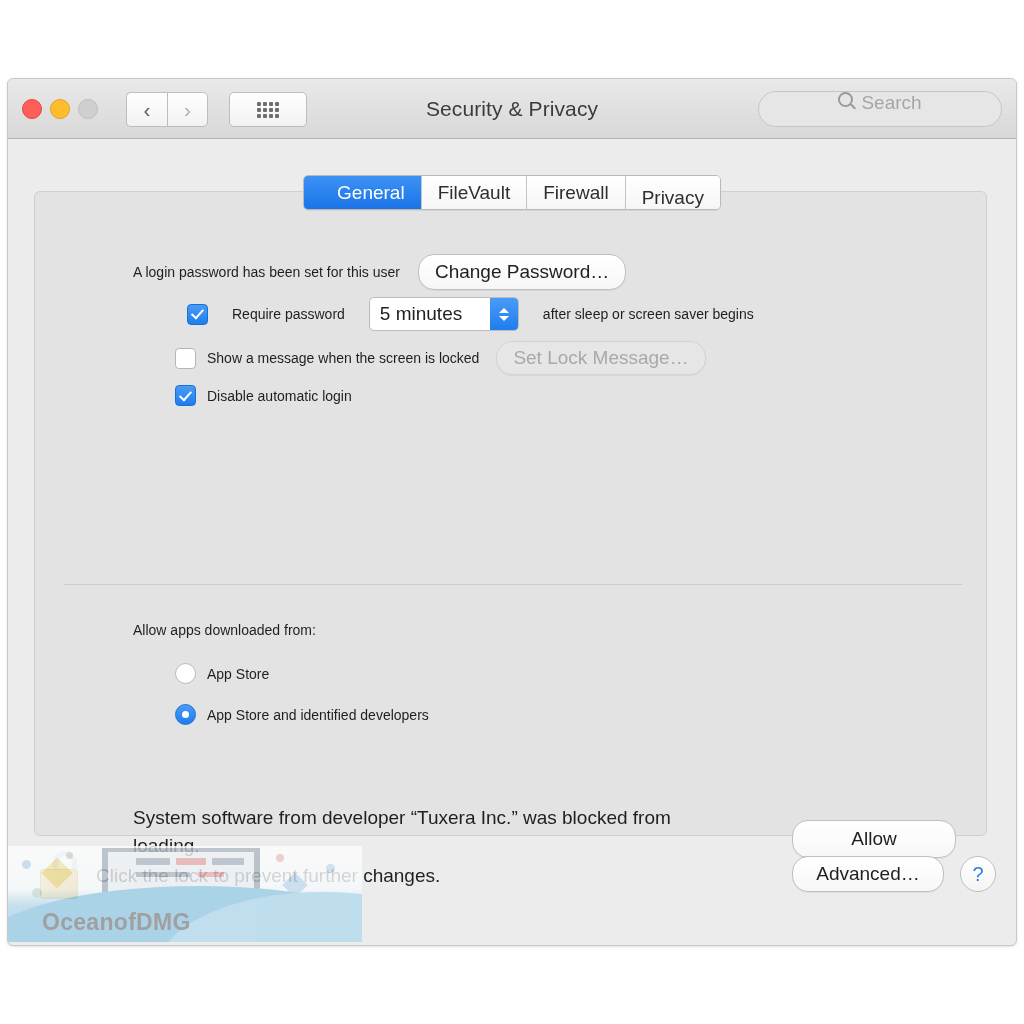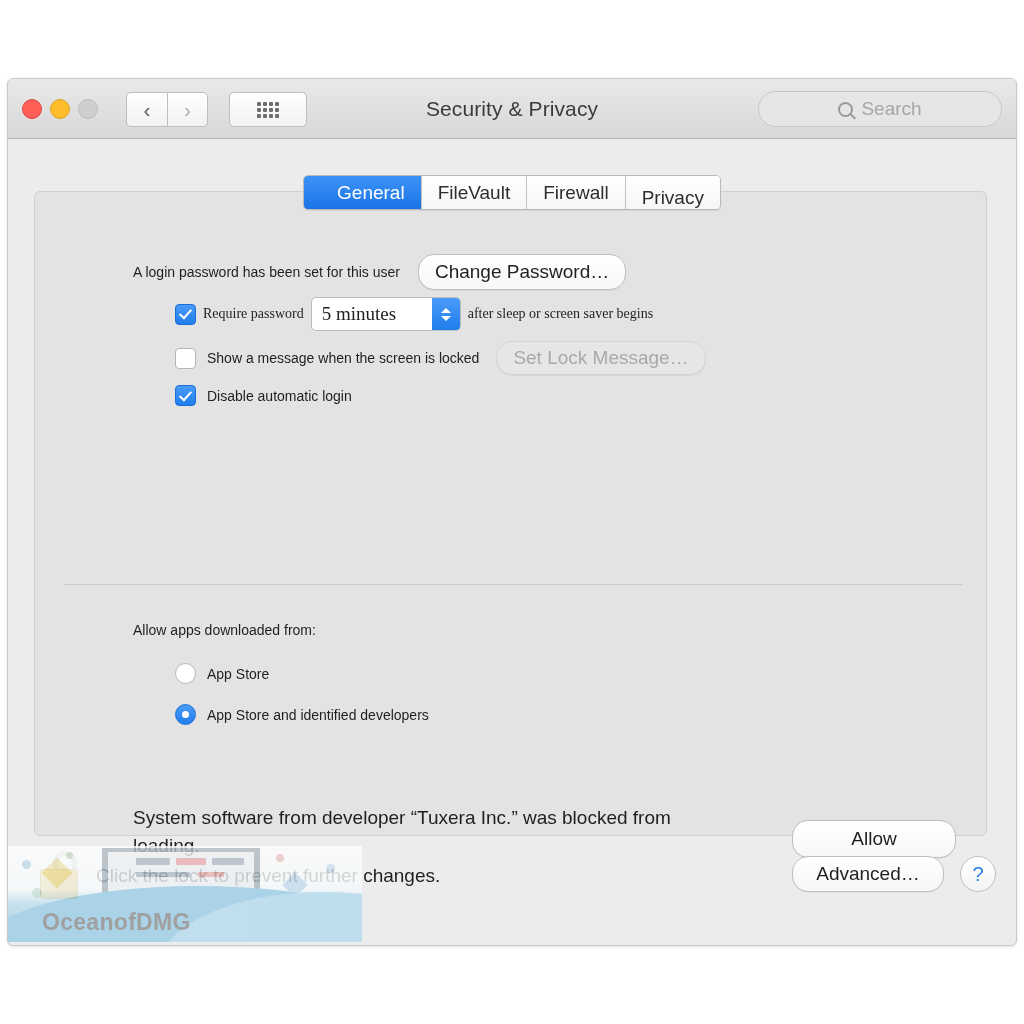--- a/index.html
+++ b/index.html
@@ -98,21 +98,20 @@
   .searchfield {
     position: absolute;
     right: 14px;
     top: 12px;
     width: 244px;
     height: 36px;
     background: #e6e6e6;
     border: 1px solid #c6c6c6;
     border-radius: 18px;
     display: flex;
-    align-items: center;
     justify-content: center;
     gap: 8px;
   }
   .searchfield .mag {
     width: 15px; height: 15px;
     border: 2px solid #9a9a9a;
     border-radius: 50%;
     position: relative;
     flex: none;
   }
@@ -472,21 +471,21 @@
 
   <div class="panel">
 
     <div class="row" style="left:98px; top:62px; gap:18px;">
       <span class="lbl">A login password has been set for this user</span>
       <div class="pushbtn" style="height:36px; padding:0 16px;">
         <span>Change Password…</span>
       </div>
     </div>
 
-    <div class="row" style="left:140px; top:105px; gap:7px;font-family:Liberation Serif, serif;">
+    <div class="row" style="left:152px; top:105px; gap:24px;">
       <span class="cbox on"></span>
       <span class="lbl">Require password</span>
       <div class="popup">
         <span class="val">5 minutes</span>
         <span class="arrows">
           <span class="up"></span>
             <span class="dn"></span>
         </span>
       </div>
       <span class="lbl">after sleep or screen saver begins</span>

